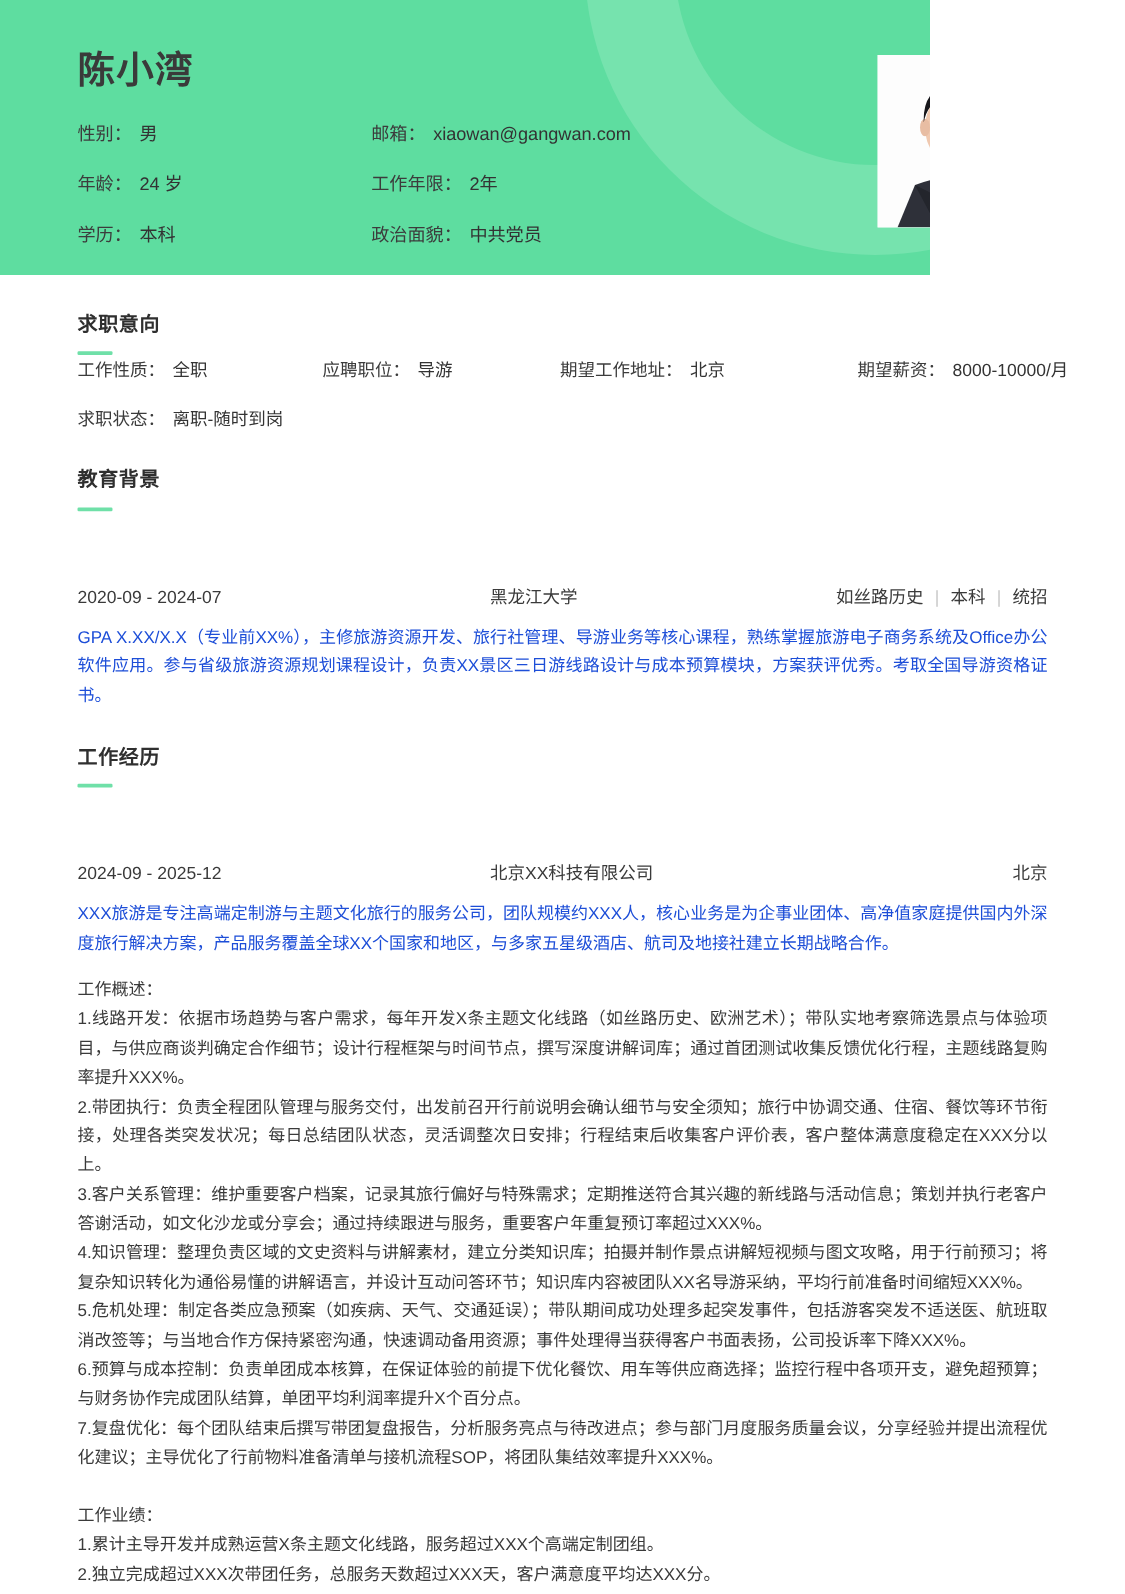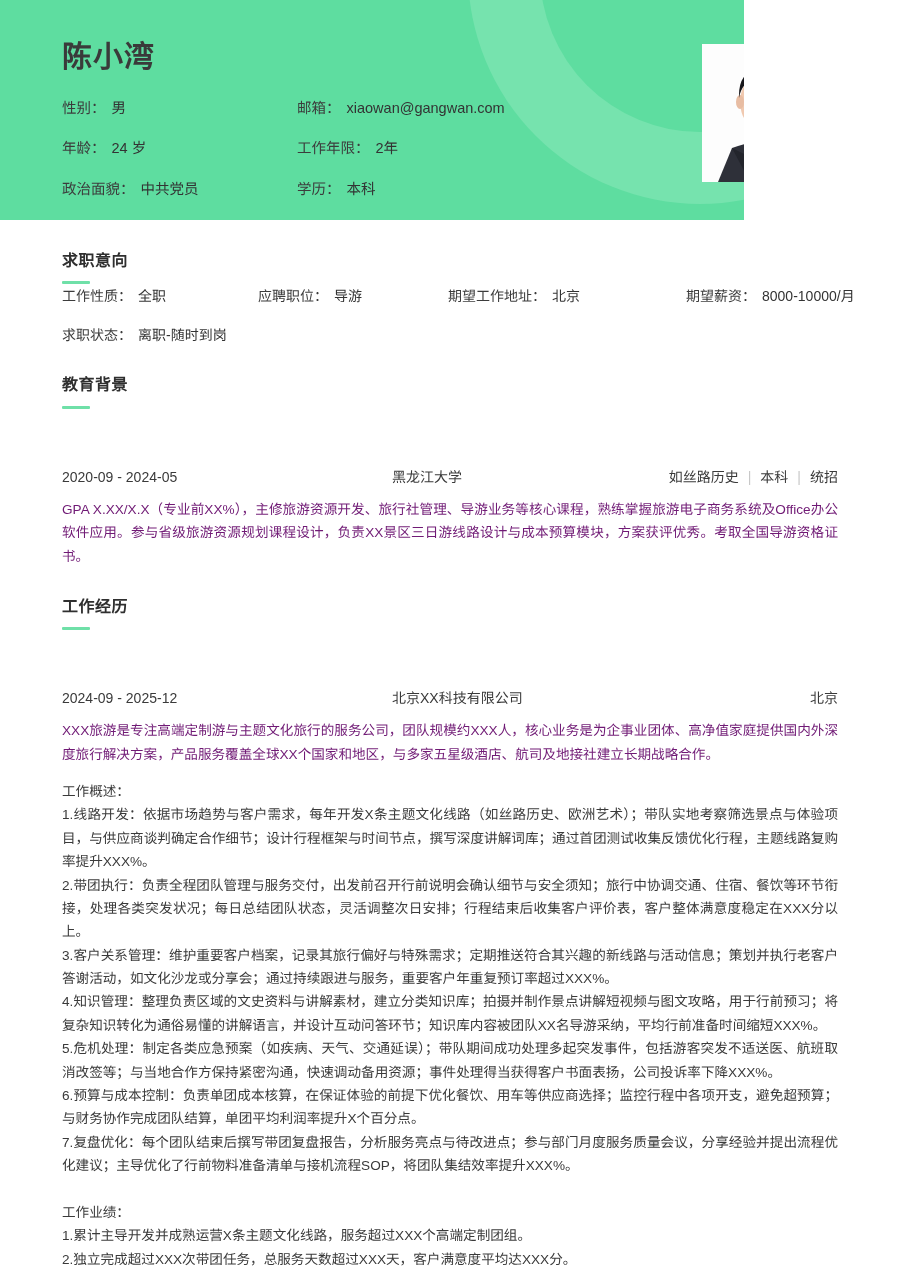--- a/index.html
+++ b/index.html
@@ -127,21 +127,21 @@
   .edu-tags span.sep {
     color: #c8c8c8;
     margin: 0 9px;
     font-weight: normal;
   }
 
   .entry-desc {
     margin-top: 12px;
     font-size: 13.6px;
     line-height: 1.72;
-    color: #701a75;
+    color: #1d4ed8;
     text-align: justify;
   }
 
   .role-line {
     margin-top: 11px;
     font-size: 13.6px;
     color: #3a3a3a;
   }
   .role-line span.sep {
     color: #cfcfcf;
@@ -186,24 +186,24 @@
       <div class="info-pair">
         <span class="info-label">邮箱：</span><span class="info-value">xiaowan@gangwan.com</span>
       </div>
       <div class="info-pair">
         <span class="info-label">年龄：</span><span class="info-value">24 岁</span>
       </div>
       <div class="info-pair">
         <span class="info-label">工作年限：</span><span class="info-value">2年</span>
       </div>
       <div class="info-pair">
+        <span class="info-label">学历：</span><span class="info-value">本科</span>
+      </div>
+      <div class="info-pair">
         <span class="info-label">政治面貌：</span><span class="info-value">中共党员</span>
-      </div>
-      <div class="info-pair">
-        <span class="info-label">学历：</span><span class="info-value">本科</span>
       </div>
       <div class="info-pair">
         <span class="info-label">手机号：</span><span class="info-value">18600001654</span>
       </div>
       <div class="info-pair">
         <span class="info-label">婚姻状态：</span><span class="info-value">未婚</span>
       </div>
     </div>
   </div>
 
@@ -263,21 +263,21 @@
         <span class="info-label">求职状态：</span><span class="info-value">离职-随时到岗</span>
       </div>
     </div>
   </section>
 
   <section class="section">
     <h2 class="section-title">教育背景</h2>
     <div class="section-rule"></div>
 
     <div class="entry-row">
-      <div class="entry-date">2020-09 - 2024-05</div>
+      <div class="entry-date">2020-09 - 2024-07</div>
       <div class="entry-org">黑龙江大学</div>
       <div class="entry-meta edu-tags">
         <span>如丝路历史</span><span class="sep">|</span><span>本科</span><span class="sep">|</span><span>统招</span>
       </div>
     </div>
 
     <div class="entry-desc">GPA X.XX/X.X（专业前XX%），主修旅游资源开发、旅行社管理、导游业务等核心课程，熟练掌握旅游电子商务系统及Office办公软件应用。参与省级旅游资源规划课程设计，负责XX景区三日游线路设计与成本预算模块，方案获评优秀。考取全国导游资格证书。</div>
   </section>
 
   <section class="section">

